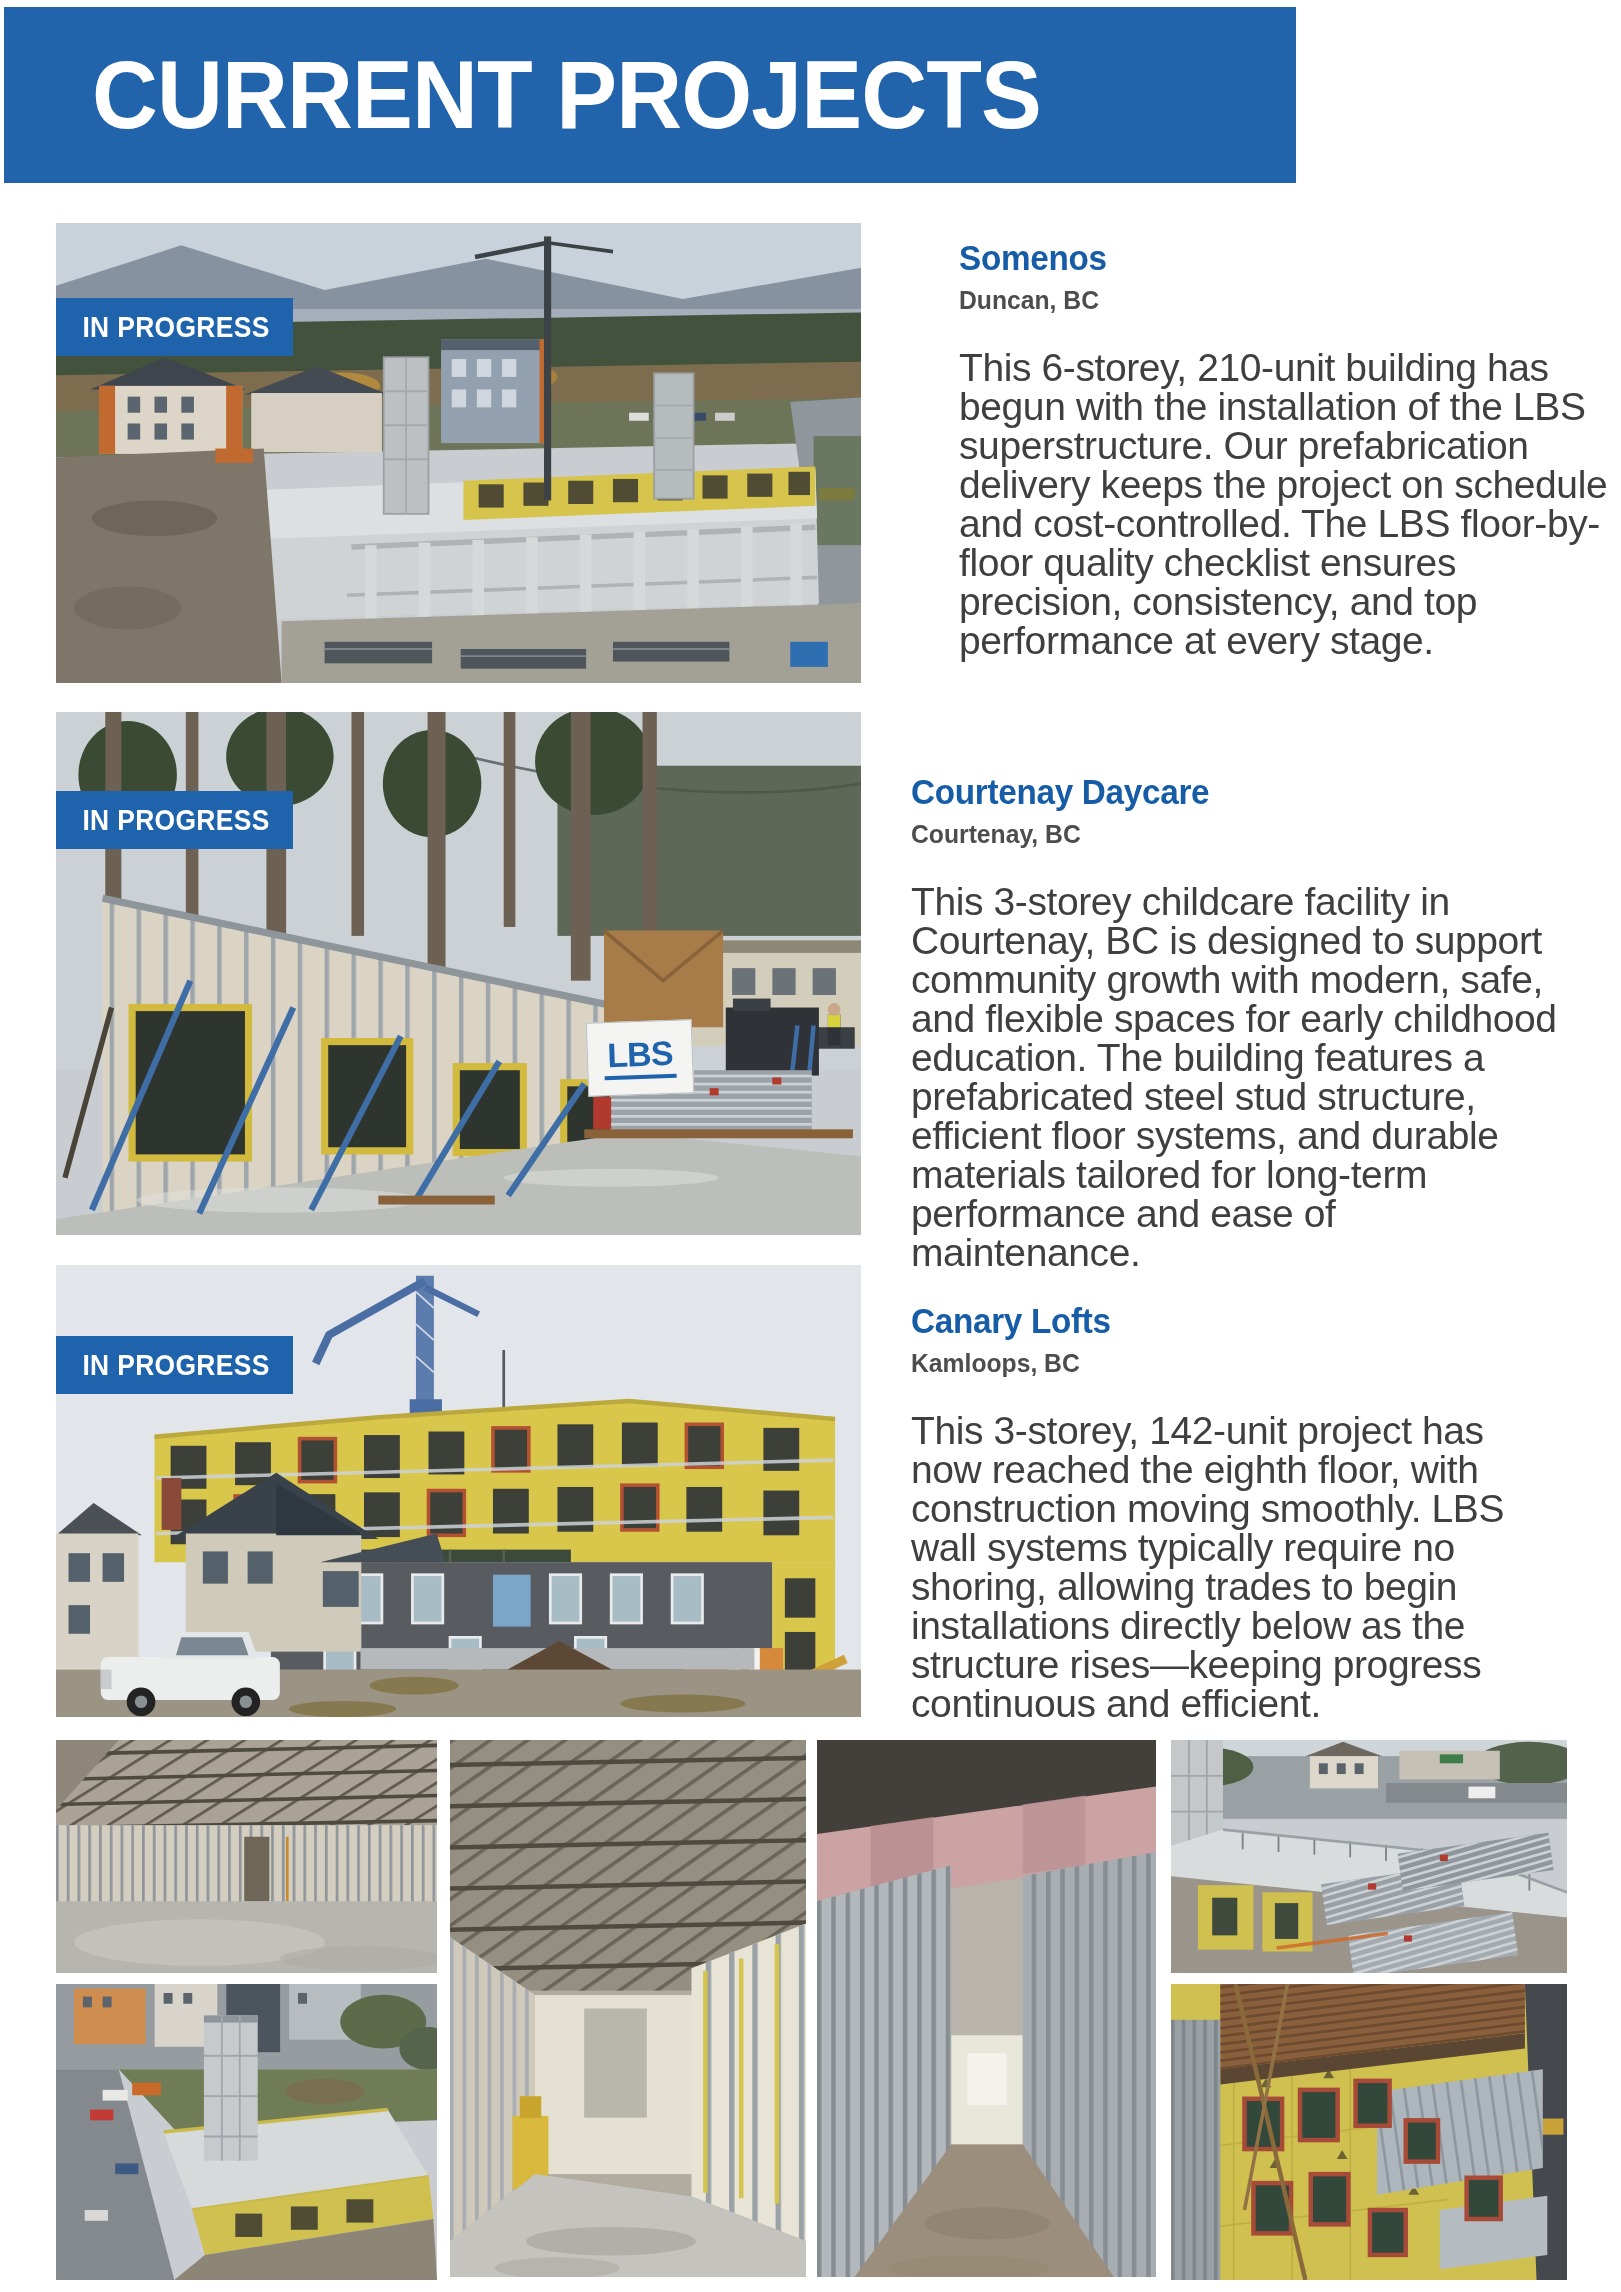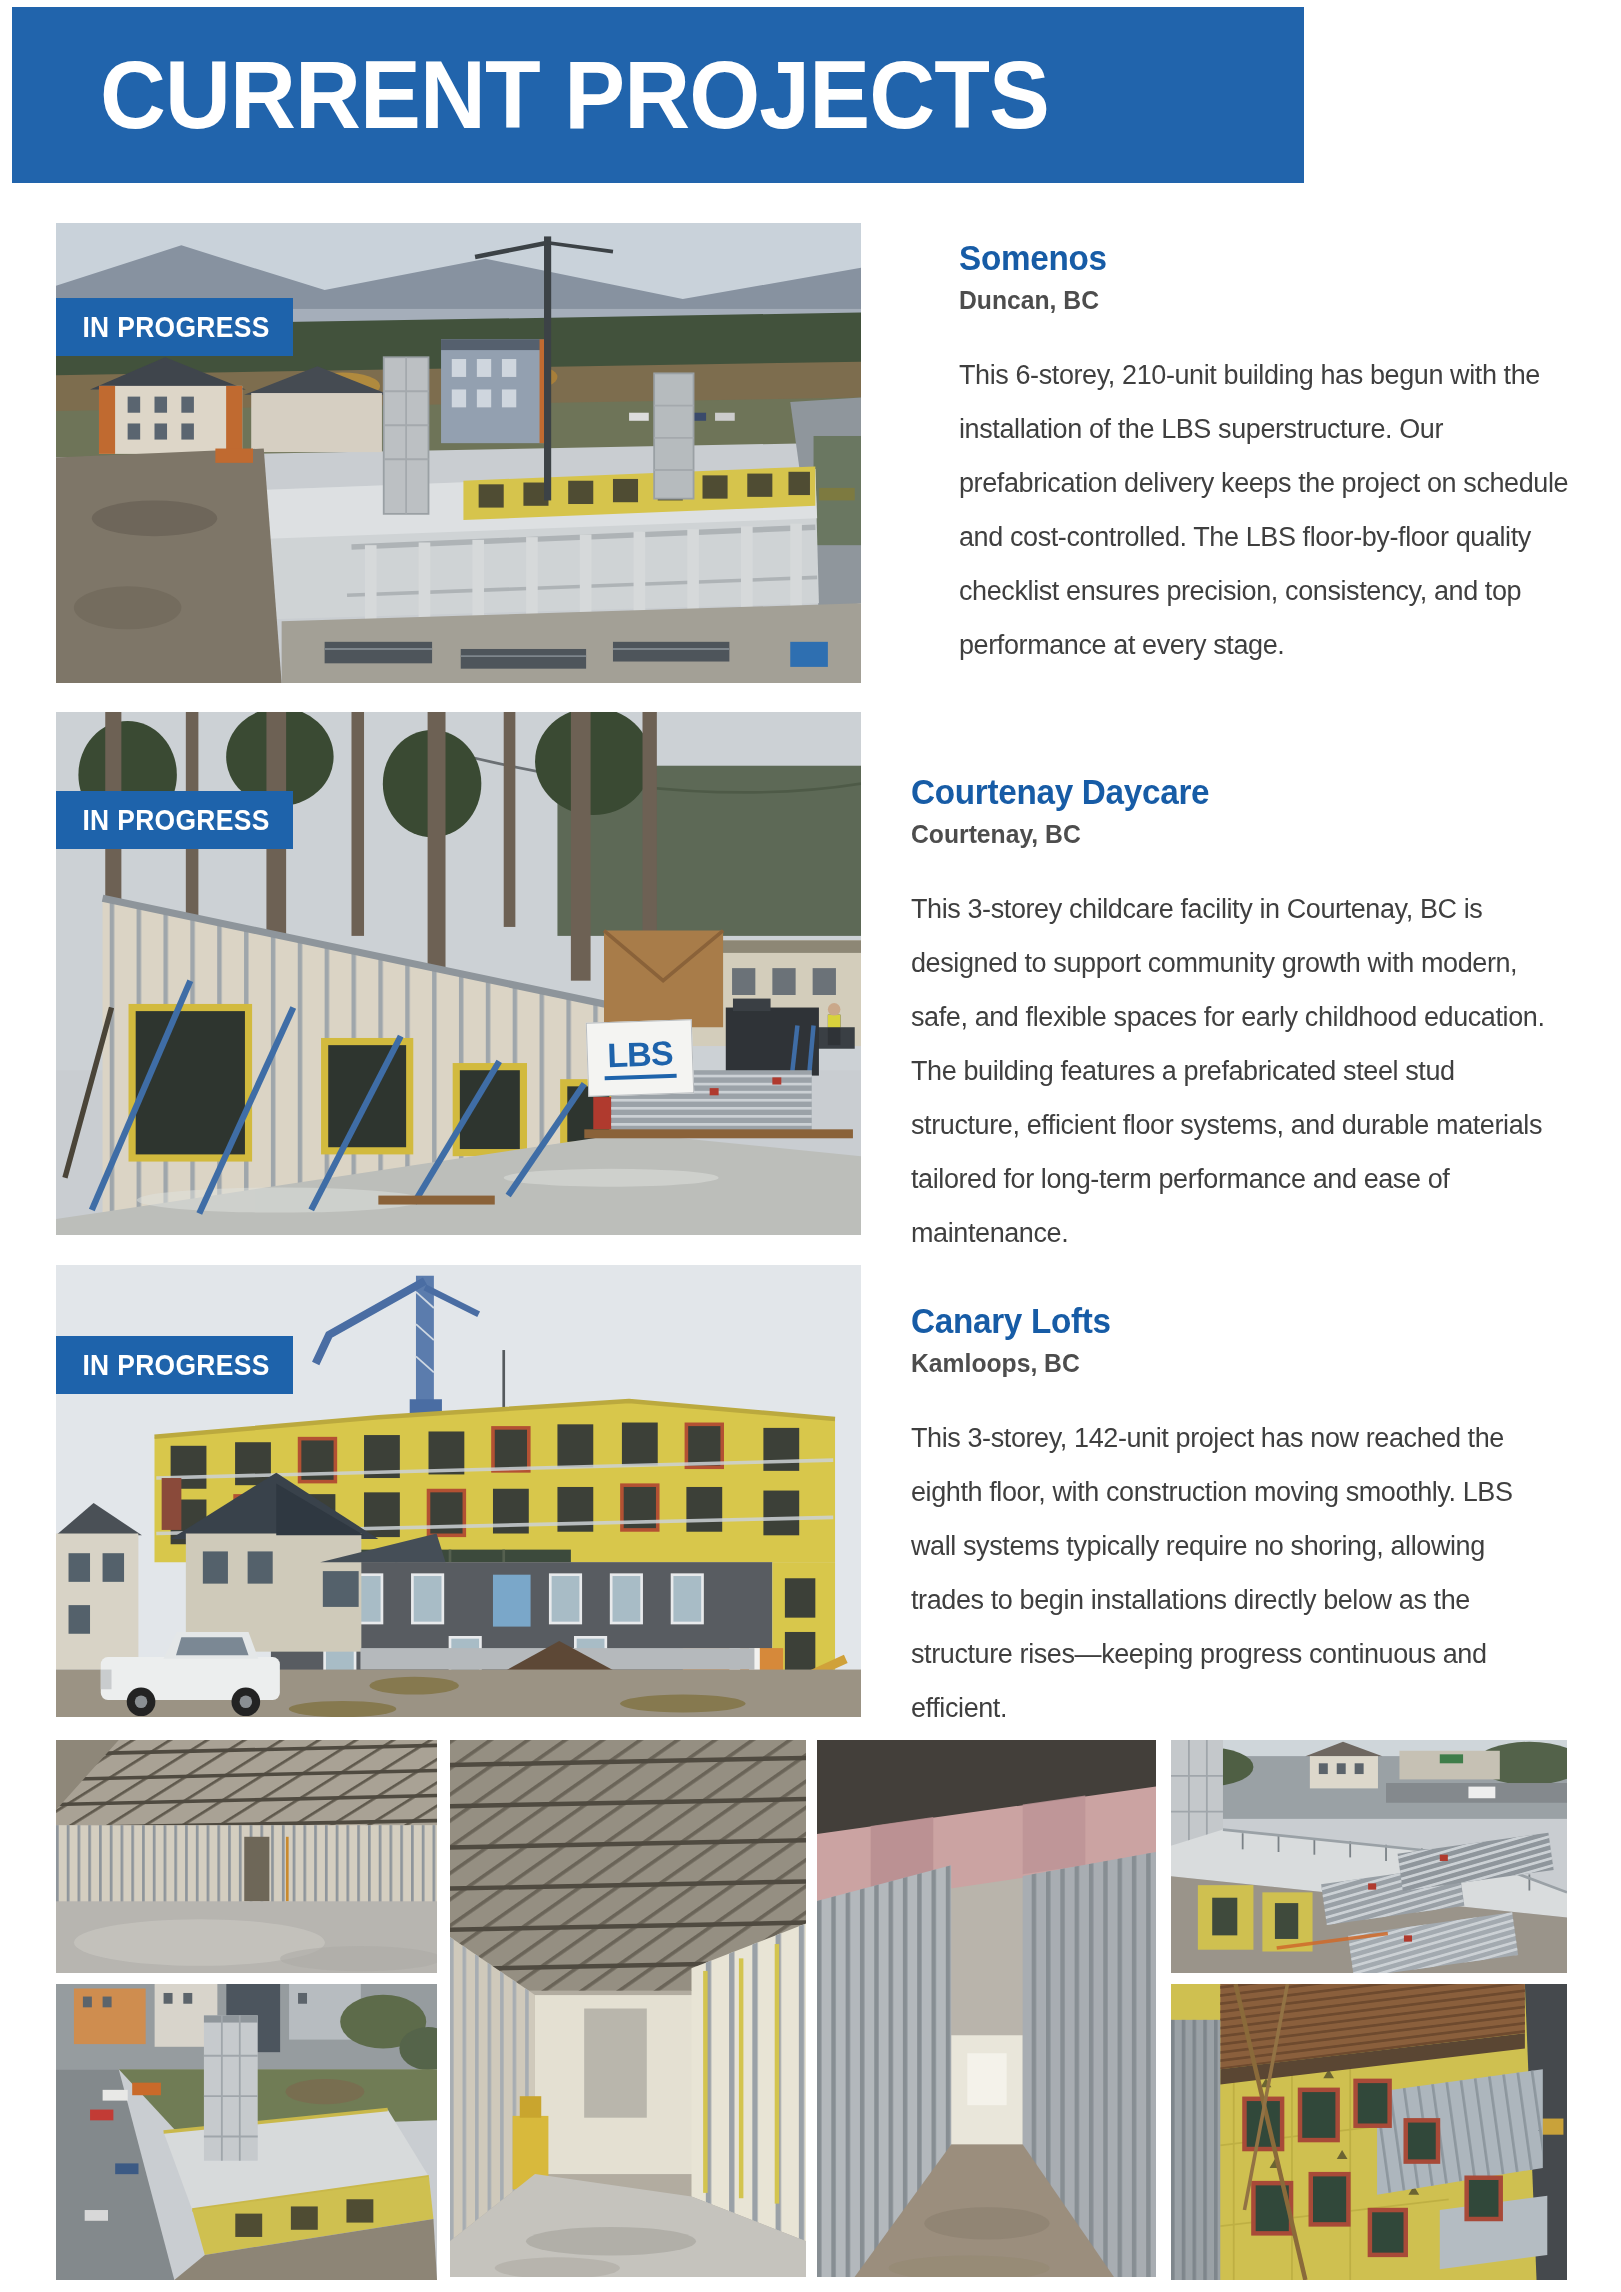--- a/index.html
+++ b/index.html
@@ -1,30 +1,30 @@
 <!DOCTYPE html>
 <html style="font-size:14.3px"><head>
 <meta charset="utf-8">
 <style>
   html,body{margin:0;padding:0;background:#fff;}
   body{width:1621px;height:2293px;position:relative;font-family:"Liberation Sans",sans-serif;overflow:hidden;}
   
-  .banner{position:absolute;left:12px;top:7.2px;width:1292px;height:176px;background:#2164AC;display:flex;align-items:center;}
+  .banner{position:absolute;left:4px;top:7.2px;width:1292px;height:176px;background:#2164AC;display:flex;align-items:center;}
   .banner-title{color:#ffffff;font-weight:700;font-size:97px;letter-spacing:-0.9px;white-space:nowrap;transform:scaleX(.94);transform-origin:0 50%;margin-left:88px;}
   
   .photo{position:absolute;overflow:hidden;background:#c9cdd1;}
   .photo svg{display:block;width:100%;height:100%;}
   
   .badge{position:absolute;left:0;width:237px;height:58px;background:#1E63AB;display:flex;align-items:center;z-index:3;margin-top:32px;}
   .badge span{color:#fff;font-weight:700;font-size:30px;letter-spacing:0.4px;white-space:nowrap;transform:scaleX(.88);transform-origin:0 50%;padding-left:30px;}
   
   .ptext{position:absolute;left:911px;width:690px;}
   .ptitle{font-size:35px;font-weight:700;color:#175CA6;letter-spacing:-0.3px;white-space:nowrap;transform:scaleX(.95);transform-origin:0 0;}
   .ploc{font-size:26px;font-weight:700;color:#4D4D4D;margin-top:7.2px;white-space:nowrap;transform:scaleX(.95);transform-origin:0 0;}
-  .pdesc{margin-top:32px;font-size:27px;line-height:54px;color:#3F3F3F;letter-spacing:-0.4px;width:649px;}
+  .pdesc{margin-top:32px;font-size:39px;line-height:39px;color:#3F3F3F;letter-spacing:-0.4px;width:649px;}
   
   .lbs-sign{position:absolute;left:531px;top:309px;width:104px;height:72px;background:#f4f4f2;border:1.8px solid #b9bdc0;transform:rotate(-2deg);display:flex;flex-direction:column;align-items:center;justify-content:center;z-index:2;}
   .lbs-sign .lbs-text{color:#1E63AB;font-weight:700;font-size:34px;letter-spacing:-0.9px;line-height:1;}
   .lbs-sign .lbs-bar{width:70%;height:3.6px;background:#1E63AB;margin-top:3.6px;}
 </style>
 </head>
 <body>
 
 <header class="banner">
   <div class="banner-title">CURRENT PROJECTS</div>

